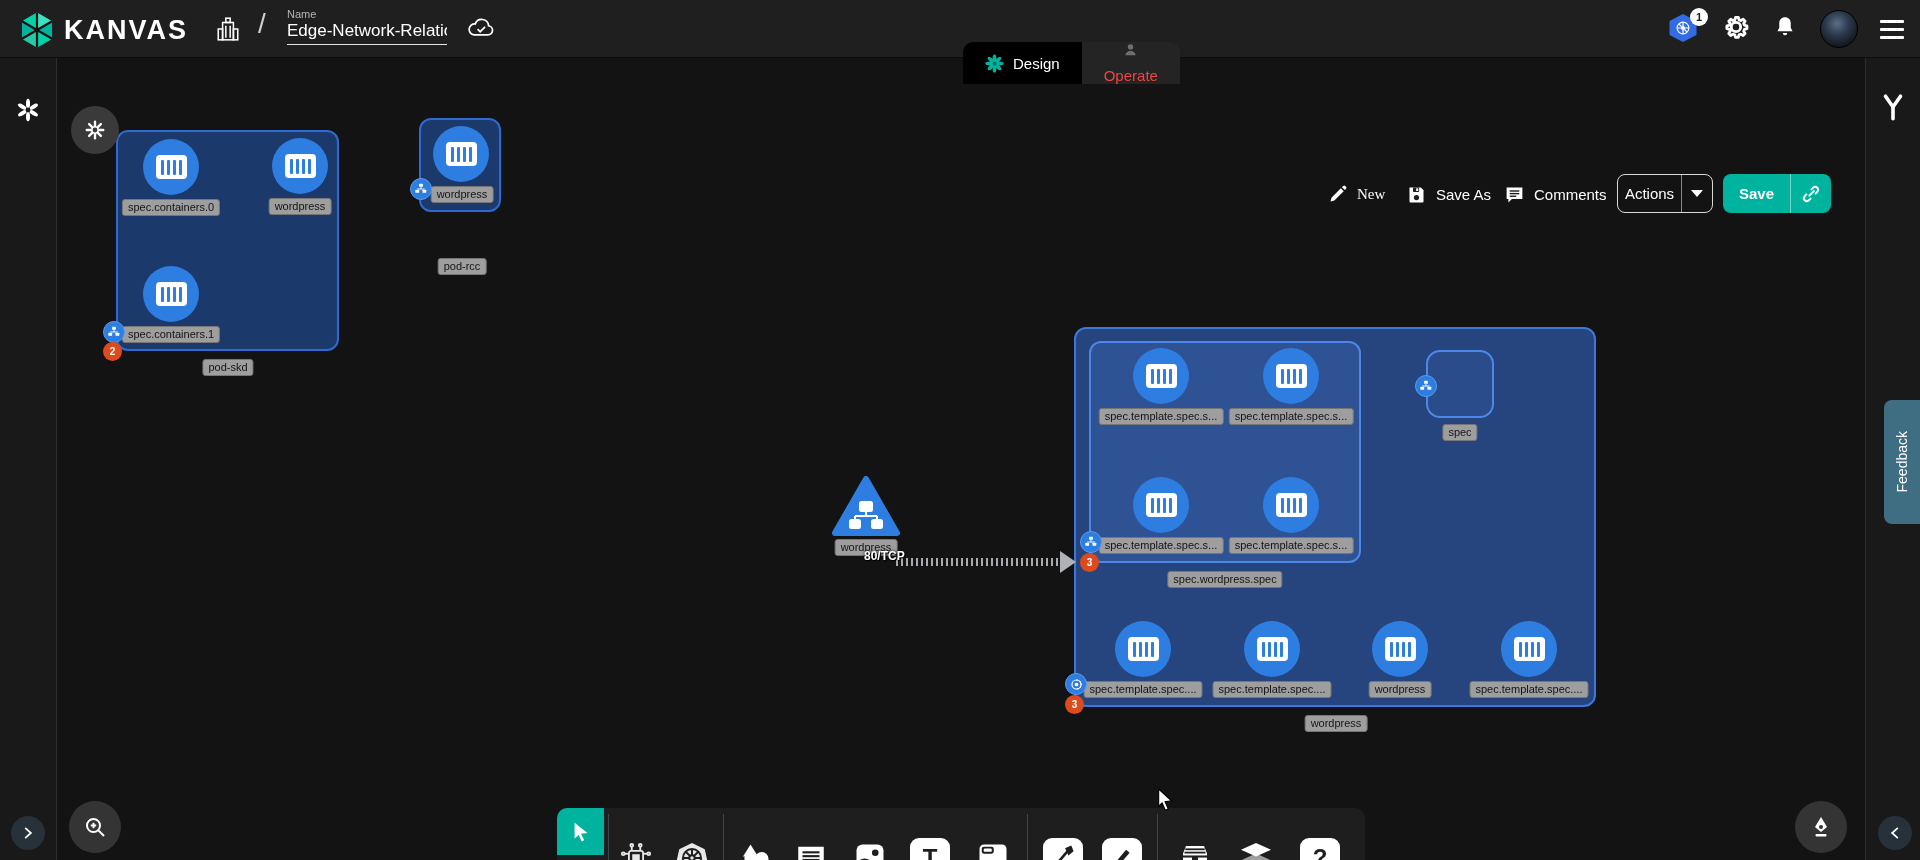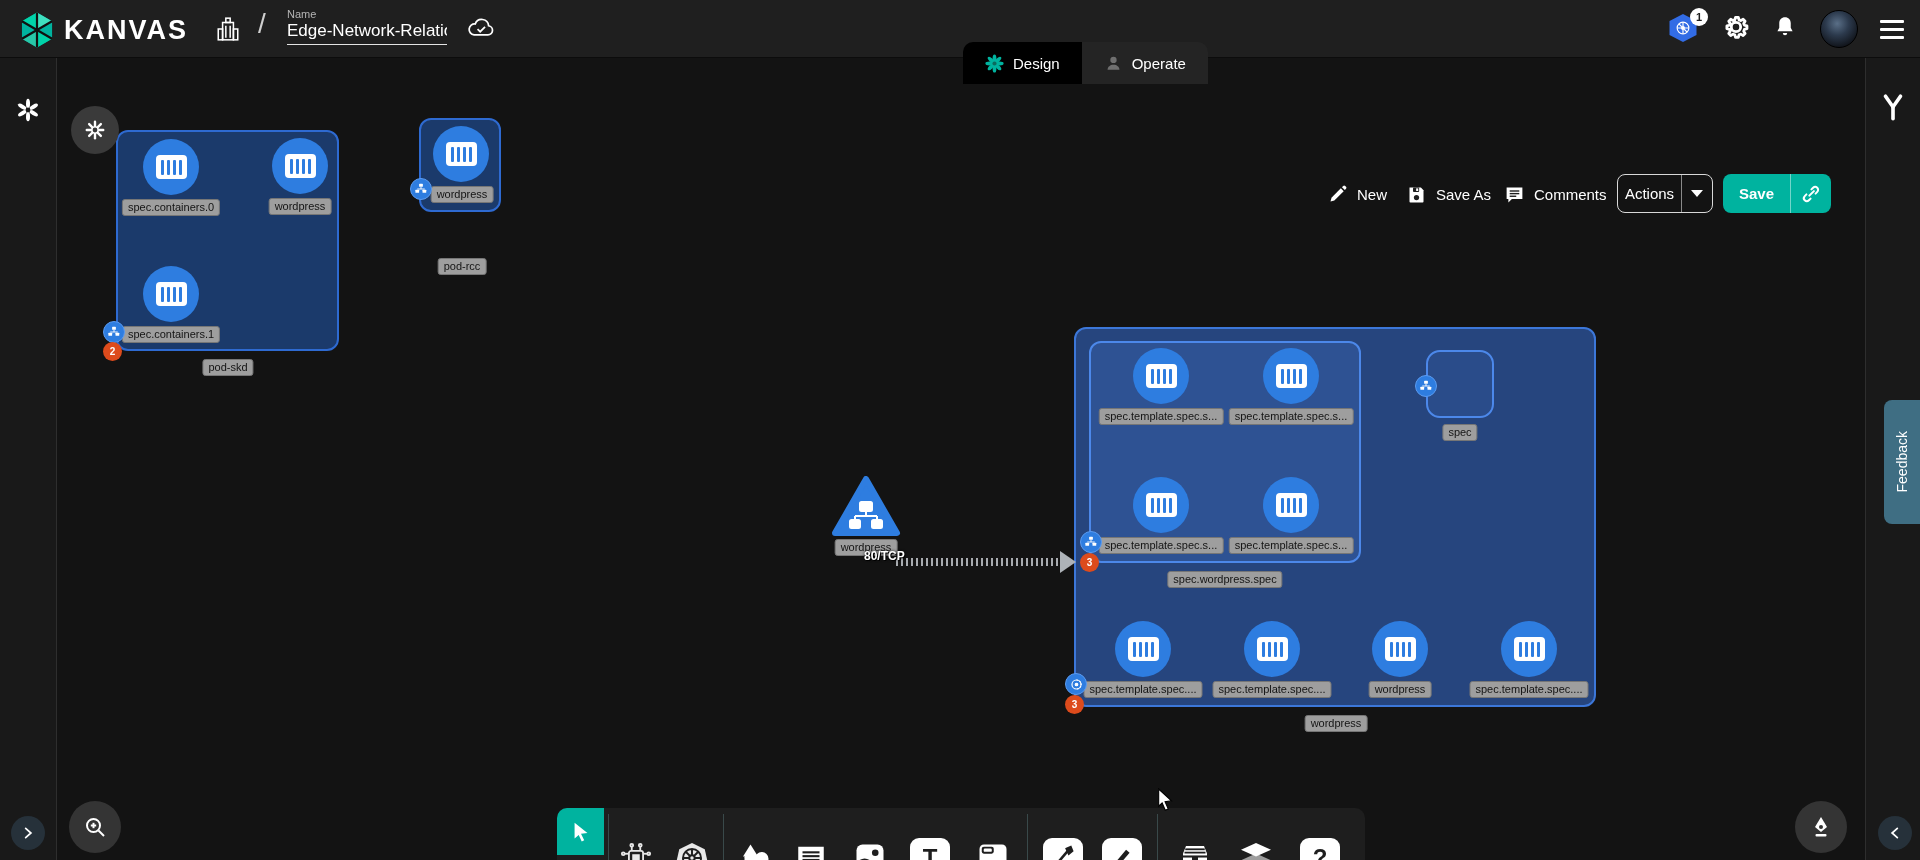--- a/index.html
+++ b/index.html
@@ -32,21 +32,21 @@
     background:radial-gradient(circle at 45% 35%, #5a6f87 0%, #2c3a4d 38%, #12161d 75%); 
     border:1px solid #000; }
   .burger { display:flex; flex-direction:column; gap:5px; cursor:pointer; }
   .burger span { width:24px; height:3px; background:#fff; border-radius:1px; }
 
   
   .tabs { position:absolute; left:963px; top:42px; height:42px; display:flex; z-index:30;
     border-radius:10px 10px 0 0; overflow:hidden; }
   .tab { display:flex; align-items:center; gap:9px; padding:0 22px; font-size:15px; height:42px; }
   .tab-design { background:#000000; color:#fff; }
-  .tab-operate { background:#242424; color:#ffffff; }
+  .tab-operate { background:#242424; color:#ef4444;flex-direction:column; }
 
   
   .canvas { position:absolute; left:0; top:58px; width:1920px; height:802px; background:#131313; }
   .strip { position:absolute; top:58px; height:802px; background:#191919; z-index:15; }
   .strip-left { left:0; width:57px; border-right:1px solid #2e2e2e; }
   .strip-right { left:1865px; width:55px; border-left:1px solid #2e2e2e; }
   .round-btn { position:absolute; border-radius:50%; display:flex; align-items:center; justify-content:center; }
 
   
   .action-item { position:absolute; top:118px; height:36px; display:flex; align-items:center; gap:9px;
@@ -282,21 +282,21 @@
     </div>
 
     <div class="round-btn" style="left:1795px;top:743px;width:52px;height:52px;background:#343434;z-index:7;">
       <svg width="24" height="24" viewBox="0 0 24 24" fill="#fff">
         <path d="M12 2 L18 12 L12 17 L6 12 Z"></path>
         <circle cx="12" cy="12" r="2" fill="#343434"></circle>
         <rect x="6.5" y="19" width="11" height="2.4" rx="1"></rect>
       </svg>
     </div>
 
-    <div class="action-item" style="left:1328px;">
+    <div class="action-item" style="left:1328px;font-family:Liberation Serif, serif;">
       <svg width="20" height="20" viewBox="0 0 24 24" fill="#fff">
         <path d="M3 21l1.2-4.6L15.4 5.2l3.4 3.4L7.6 19.8 3 21z"></path>
         <path d="M16.8 3.8l1.4-1.4a1.7 1.7 0 0 1 2.4 0l1 1a1.7 1.7 0 0 1 0 2.4l-1.4 1.4z"></path>
       </svg>
       <span>New</span>
     </div>
 
     <div class="action-item" style="left:1406px;">
       <svg width="21" height="21" viewBox="0 0 24 24" fill="#fff">
         <path d="M4 4 h13 l3 3 v13 a1 1 0 0 1 -1 1 H5 a1 1 0 0 1 -1 -1 Z"></path>

